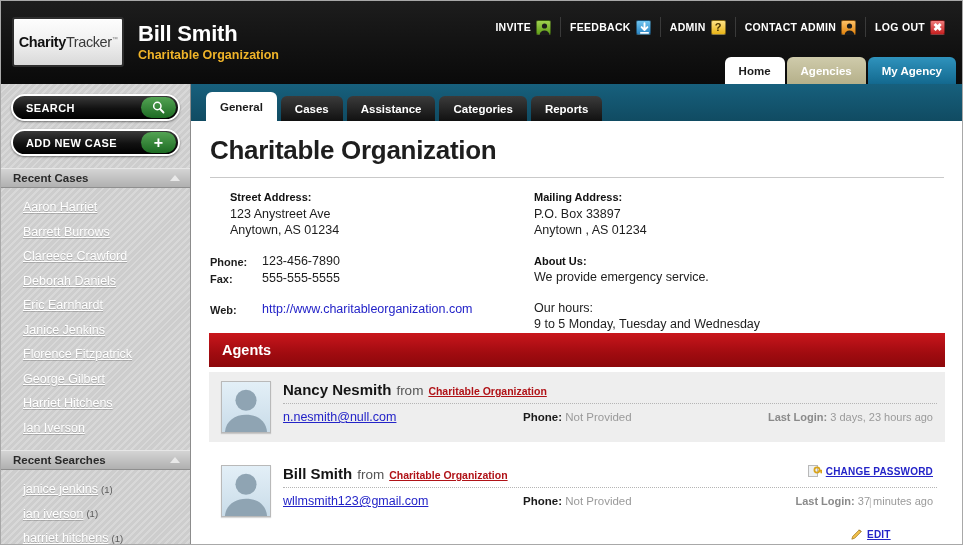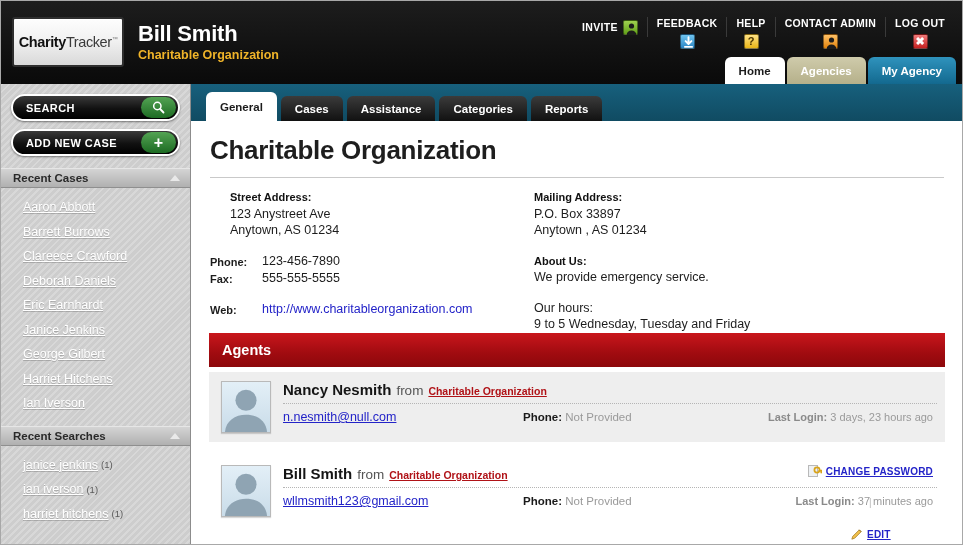--- a/index.html
+++ b/index.html
@@ -56,21 +56,21 @@
   
   .utilnav {
     position: absolute; right: 8px; top: 16px;
     display: flex; align-items: center; height: 20px;
   }
   .utilnav .unit {
     display: flex; align-items: center; gap: 5px;
     padding: 0 9px;
     height: 20px;
   }
-  .utilnav .unit + .unit { border-left: 1px solid #3a3a3a; flex-direction: column; }
+  .utilnav .unit + .unit { border-left: 1px solid #3a3a3a; }
   .utilnav .lbl {
     color: #ffffff; font-size: 10.5px; font-weight: bold;
     letter-spacing: 0.3px; text-decoration: none;
   }
   .uicon {
     width: 15px; height: 15px; border-radius: 2px;
     display: inline-block; position: relative;
     border: 1px solid rgba(0,0,0,.45);
     flex: 0 0 auto;
   }
@@ -343,21 +343,21 @@
         <a class="lbl">FEEDBACK</a>
         <span class="uicon blue">
           <svg viewBox="0 0 15 15">
               <path d="M7.5 2.2v6.2M4.6 6.1l2.9 2.9 2.9-2.9" stroke="#ffffff" stroke-width="1.9" fill="none" stroke-linecap="round" stroke-linejoin="round"></path>
               <rect x="3.2" y="11" width="8.6" height="1.7" fill="#ffffff"></rect>
             </svg>
         </span>
       </div>
 
       <div class="unit">
-        <a class="lbl">HELP</a>
+        <a class="lbl">ADMIN</a>
         <span class="uicon yellow">
             <span class="q">?</span>
           </span>
       </div>
 
       <div class="unit">
         <a class="lbl">CONTACT ADMIN</a>
         <span class="uicon orange">
           <svg viewBox="0 0 15 15">
               <circle cx="7.5" cy="5" r="2.6" fill="#1c1c1c"></circle>
@@ -415,36 +415,39 @@
         </span>
     </div>
 
     <div class="sb-section">
       <span class="st">Recent Cases</span>
       <span class="caret"></span>
     </div>
 
     <div class="sb-list">
       <div class="sb-item">
-          <a>Aaron Abbott</a>
+          <a>Aaron Harriet</a>
         </div>
       <div class="sb-item">
           <a>Barrett Burrows</a>
         </div>
       <div class="sb-item">
           <a>Clareece Crawford</a>
         </div>
       <div class="sb-item">
           <a>Deborah Daniels</a>
         </div>
       <div class="sb-item">
           <a>Eric Earnhardt</a>
         </div>
       <div class="sb-item">
           <a>Janice Jenkins</a>
+        </div>
+      <div class="sb-item">
+          <a>Florence Fitzpatrick</a>
         </div>
       <div class="sb-item">
           <a>George Gilbert</a>
         </div>
       <div class="sb-item">
           <a>Harriet Hitchens</a>
         </div>
       <div class="sb-item">
           <a>Ian Iverson</a>
         </div>
@@ -509,21 +512,21 @@
         <div class="ln" style="font-size:12.5px">Anytown , AS 01234</div>
 
         <div style="height:14px"></div>
 
         <div class="lbl-b ln">About Us:</div>
         <div class="ln" style="font-size:12.5px">We provide emergency service.</div>
 
         <div style="height:14px"></div>
 
         <div class="ln" style="font-size:12.5px">Our hours:</div>
-        <div class="ln" style="font-size:12.5px">9 to 5 Wednesday, Tuesday and Friday</div>
+        <div class="ln" style="font-size:12.5px">9 to 5 Monday, Tuesday and Wednesday</div>
       </div>
 
     </div>
   </div>
 
   <div class="agents-hdr">
     <span>Agents</span>
   </div>
 
   <div class="agent-row alt" style="top:371px">

